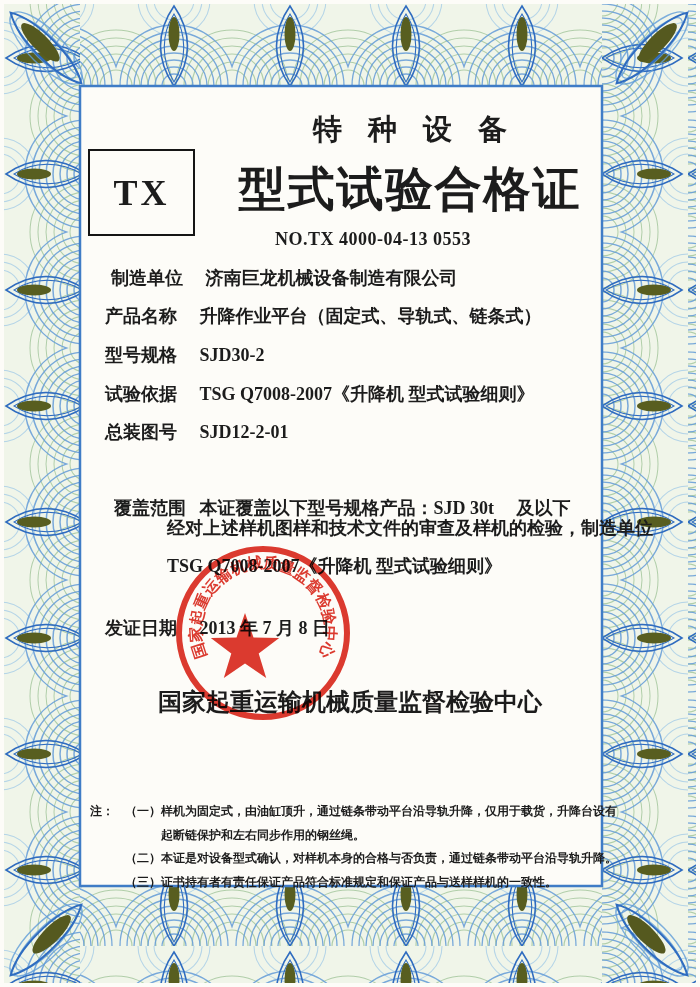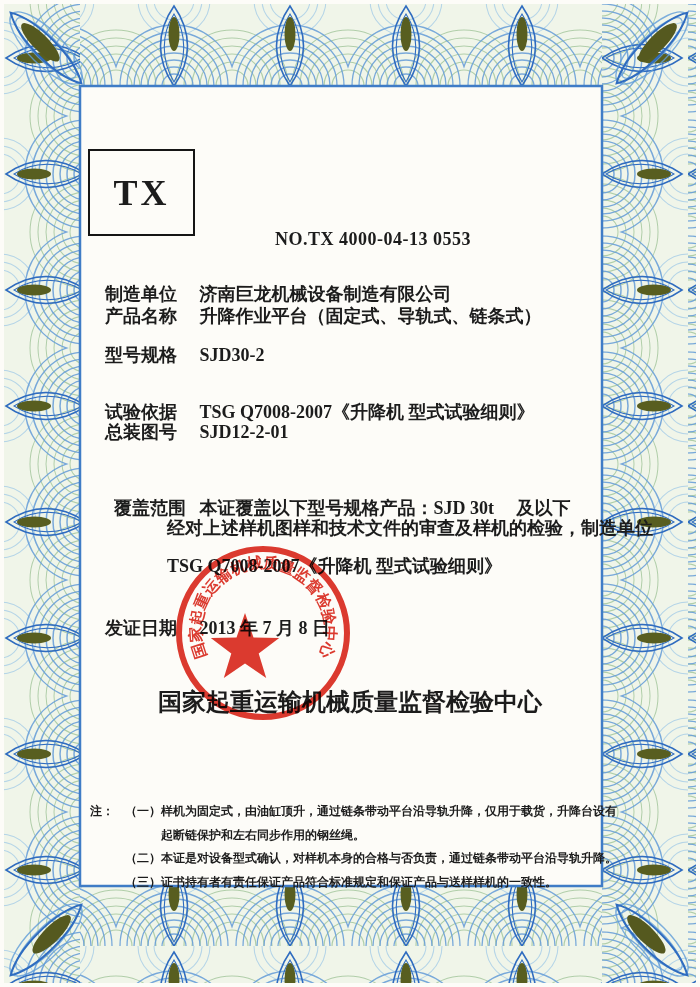--- a/index.html
+++ b/index.html
@@ -25,24 +25,24 @@
   .header{position:absolute;left:135px;top:24px;width:390px;text-align:center;}
   .header-top{font-size:29px;font-weight:bold;letter-spacing:26px;text-indent:26px;white-space:nowrap;}
   .title{font-size:47px;font-weight:bold;letter-spacing:2px;margin-top:8px;white-space:nowrap;}
   .certno{
     position:absolute;left:93px;top:143px;width:400px;text-align:center;
     font-size:18px;font-weight:bold;letter-spacing:0.5px;
   }
   .frow{position:absolute;left:25px;white-space:nowrap;font-size:18px;font-weight:bold;}
   .frow .lab{display:inline-block;width:90px;}
   .frow .val{display:inline-block;}
-  .row-maker{top:196px;}
+  .row-maker{top:180px;margin-left:6px;}
   .row-product{top:218px;}
   .row-model{top:257px;}
-  .row-basis{top:314px;}
+  .row-basis{top:296px;}
   .row-drawing{top:334px;}
   .row-coverage{top:410px;text-align:center;}
   .cov-line2{position:absolute;left:87px;top:430px;font-size:18px;font-weight:bold;white-space:nowrap;}
   .cov-line3{position:absolute;left:87px;top:468px;font-size:18px;font-weight:bold;white-space:nowrap;}
   .row-issue{top:530px;}
   .authority{
     position:absolute;left:0;top:600px;width:540px;text-align:center;
     font-size:24px;font-weight:bold;letter-spacing:0px;white-space:nowrap;
   }
   .stamp{
@@ -134,20 +134,22 @@
     <rect x="80" y="86" width="522" height="800" fill="#fdfcf8" stroke="#3f7cc6" stroke-width="2.5"></rect>
   </svg>
 
   <div class="content">
 
     <div class="tx-box">
       <span>TX</span>
     </div>
 
     <div class="header">
+      <div class="header-top">特种设备</div>
+      <div class="title">型式试验合格证</div>
     </div>
 
     <div class="certno">NO.TX 4000-04-13 0553</div>
 
     <div class="frow row-maker">
       <span class="lab">制造单位</span>
       <span class="val">济南巨龙机械设备制造有限公司</span>
     </div>
     <div class="frow row-product">
       <span class="lab">产品名称</span>

